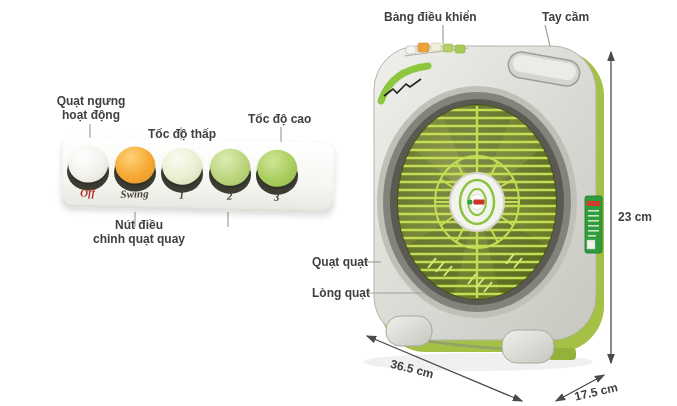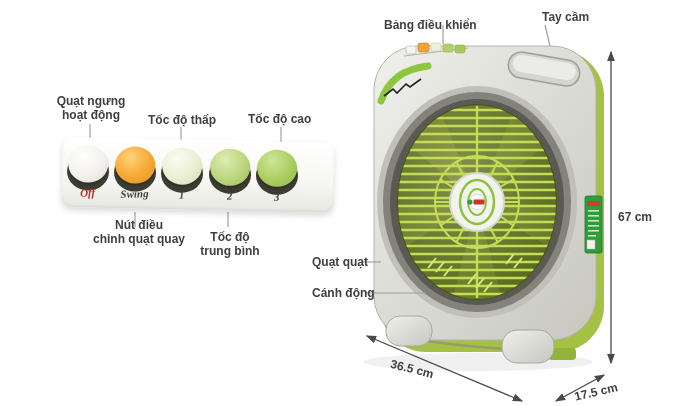--- a/index.html
+++ b/index.html
@@ -218,29 +218,27 @@
     </div>
     <div class="slot" style="left:192px">
       <div class="socket"></div>
       <div class="btn btn-3"></div>
       <span class="bl">3</span>
     </div>
   </div>
 
   <span class="lbl ctr" style="left:56px;top:94px;width:70px">Quạt ngưng
 hoạt động</span>
-  <span class="lbl nw" style="left:148px;top:113px">Tốc độ thấp</span>
+  <span class="lbl nw" style="left:148px;top:127px">Tốc độ thấp</span>
   <span class="lbl nw" style="left:248px;top:112px">Tốc độ cao</span>
   <span class="lbl ctr" style="left:89px;top:218px;width:100px">Nút điều
 chỉnh quạt quay</span>
-  <span class="lbl ctr" style="left:199px;top:230px;width:62px">Tốc độ
-trung bình</span>
-
-  <span class="lbl nw" style="left:384px;top:18px">Bảng điều khiển</span>
+
+  <span class="lbl nw" style="left:384px;top:10px">Bảng điều khiển</span>
   <span class="lbl nw" style="left:542px;top:10px">Tay cầm</span>
   <span class="lbl nw" style="left:312px;top:255px">Quạt quạt</span>
-  <span class="lbl nw" style="left:312px;top:286px">Cánh động</span>
-
-  <span class="lbl nw" style="left:618px;top:210px">67 cm</span>
+  <span class="lbl nw" style="left:312px;top:286px">Lòng quạt</span>
+
+  <span class="lbl nw" style="left:618px;top:210px">23 cm</span>
   <span class="lbl nw r14" style="left:390px;top:362px">36.5 cm</span>
   <span class="lbl nw rm13" style="left:574px;top:385px">17.5 cm</span>
 
 </div>
 
 </body></html>

